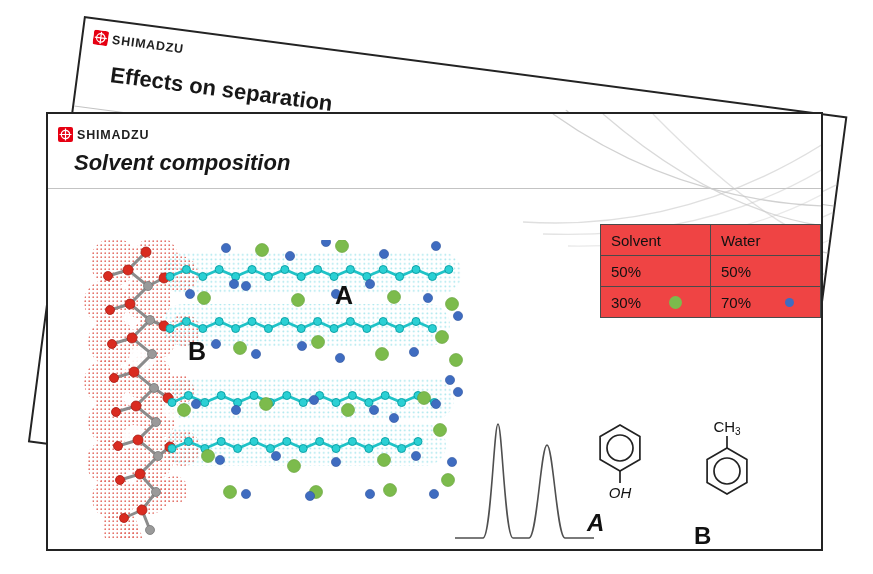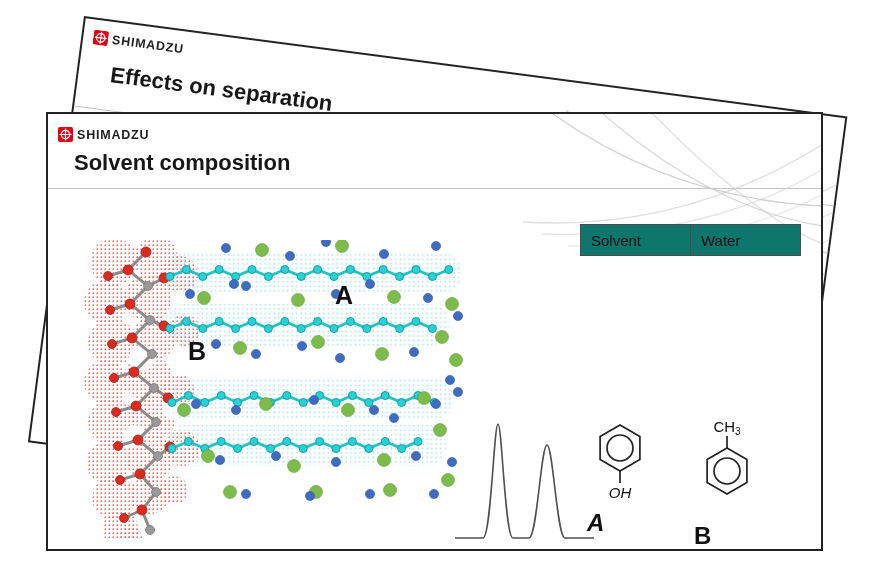--- a/index.html
+++ b/index.html
@@ -11,33 +11,33 @@
               transform:rotate(7.5deg);transform-origin:top left;z-index:1;}
   .slide.front{left:46px;top:112px;width:777px;height:439px;border:2px solid var(--slide-border);z-index:2;}
 
   .logo{position:absolute;display:flex;align-items:center;gap:4px;}
   .back .logo{left:10px;top:10px;}
   .front .logo{left:10px;top:13px;}
   .logo-text{font-size:12.5px;font-weight:700;letter-spacing:.8px;color:#1f1f1f;}
 
   .slide-title{position:absolute;margin:0;font-size:22px;font-weight:700;color:var(--title-text);white-space:nowrap;}
   .back .slide-title{left:32px;top:40px;}
-  .front .slide-title{left:26px;top:36px;}
+  .front .slide-title{left:26px;top:36px;font-style:italic;}
 
   .divider{position:absolute;left:0;right:0;height:1px;background:var(--divider);}
   .back .divider{top:88px;}
   .front .divider{top:74px;}
 
   .swoosh{position:absolute;right:-2px;}
   .front .swoosh{top:0;}
   .back .swoosh{top:28px;}
   .swoosh path{fill:none;stroke:var(--swoosh);stroke-width:1.3;}
 
   
-  .ctable{position:absolute;left:532px;top:110px;border-collapse:collapse;background:#0f766e;}
+  .ctable{position:absolute;left:552px;top:110px;border-collapse:collapse;background:#ef4444;}
   .ctable th,.ctable td{border:1.5px solid var(--table-border);width:110px;height:31px;box-sizing:border-box;
     font-size:15px;font-weight:400;color:var(--table-text);text-align:left;vertical-align:middle;padding:0 4px 0 10px;}
   .cellflex{display:flex;align-items:center;}
   .dot{display:inline-block;border-radius:50%;}
   .dot-green{width:13px;height:13px;background:var(--analyte-green);margin-left:28px;}
   .dot-blue{width:9px;height:9px;background:var(--water-blue);margin-left:34px;}
 
   
   .diagram{position:absolute;left:36px;top:126px;}
   .stip-red{fill:var(--silica-stipple);}
@@ -327,20 +327,38 @@
     </svg>
 
     <table class="ctable">
       <thead>
         <tr>
           <th>Solvent</th>
           <th>Water</th>
         </tr>
       </thead>
       <tbody>
+        <tr>
+          <td>50%</td>
+          <td>50%</td>
+        </tr>
+        <tr>
+          <td>
+            <span class="cellflex">
+              <span>30%</span>
+              <span class="dot dot-green"></span>
+            </span>
+          </td>
+          <td>
+            <span class="cellflex">
+              <span>70%</span>
+              <span class="dot dot-blue"></span>
+            </span>
+          </td>
+        </tr>
       </tbody>
     </table>
 
     <svg class="chromatogram" width="145" height="125" viewBox="0 0 145 125">
       <path class="trace" d="M3 121 H31 C39 121 42 7 46 7 C50 7 53 121 61 121 H77 C85 121 89 28 95 28 C101 28 105 121 113 121 H142"></path>
     </svg>
 
     <div class="molecule" id="molA">
       <svg width="66" height="92" viewBox="0 0 66 92">
         <polygon class="struct" points="33,11 52.9,22.5 52.9,45.5 33,57 13.1,45.5 13.1,22.5"></polygon>

